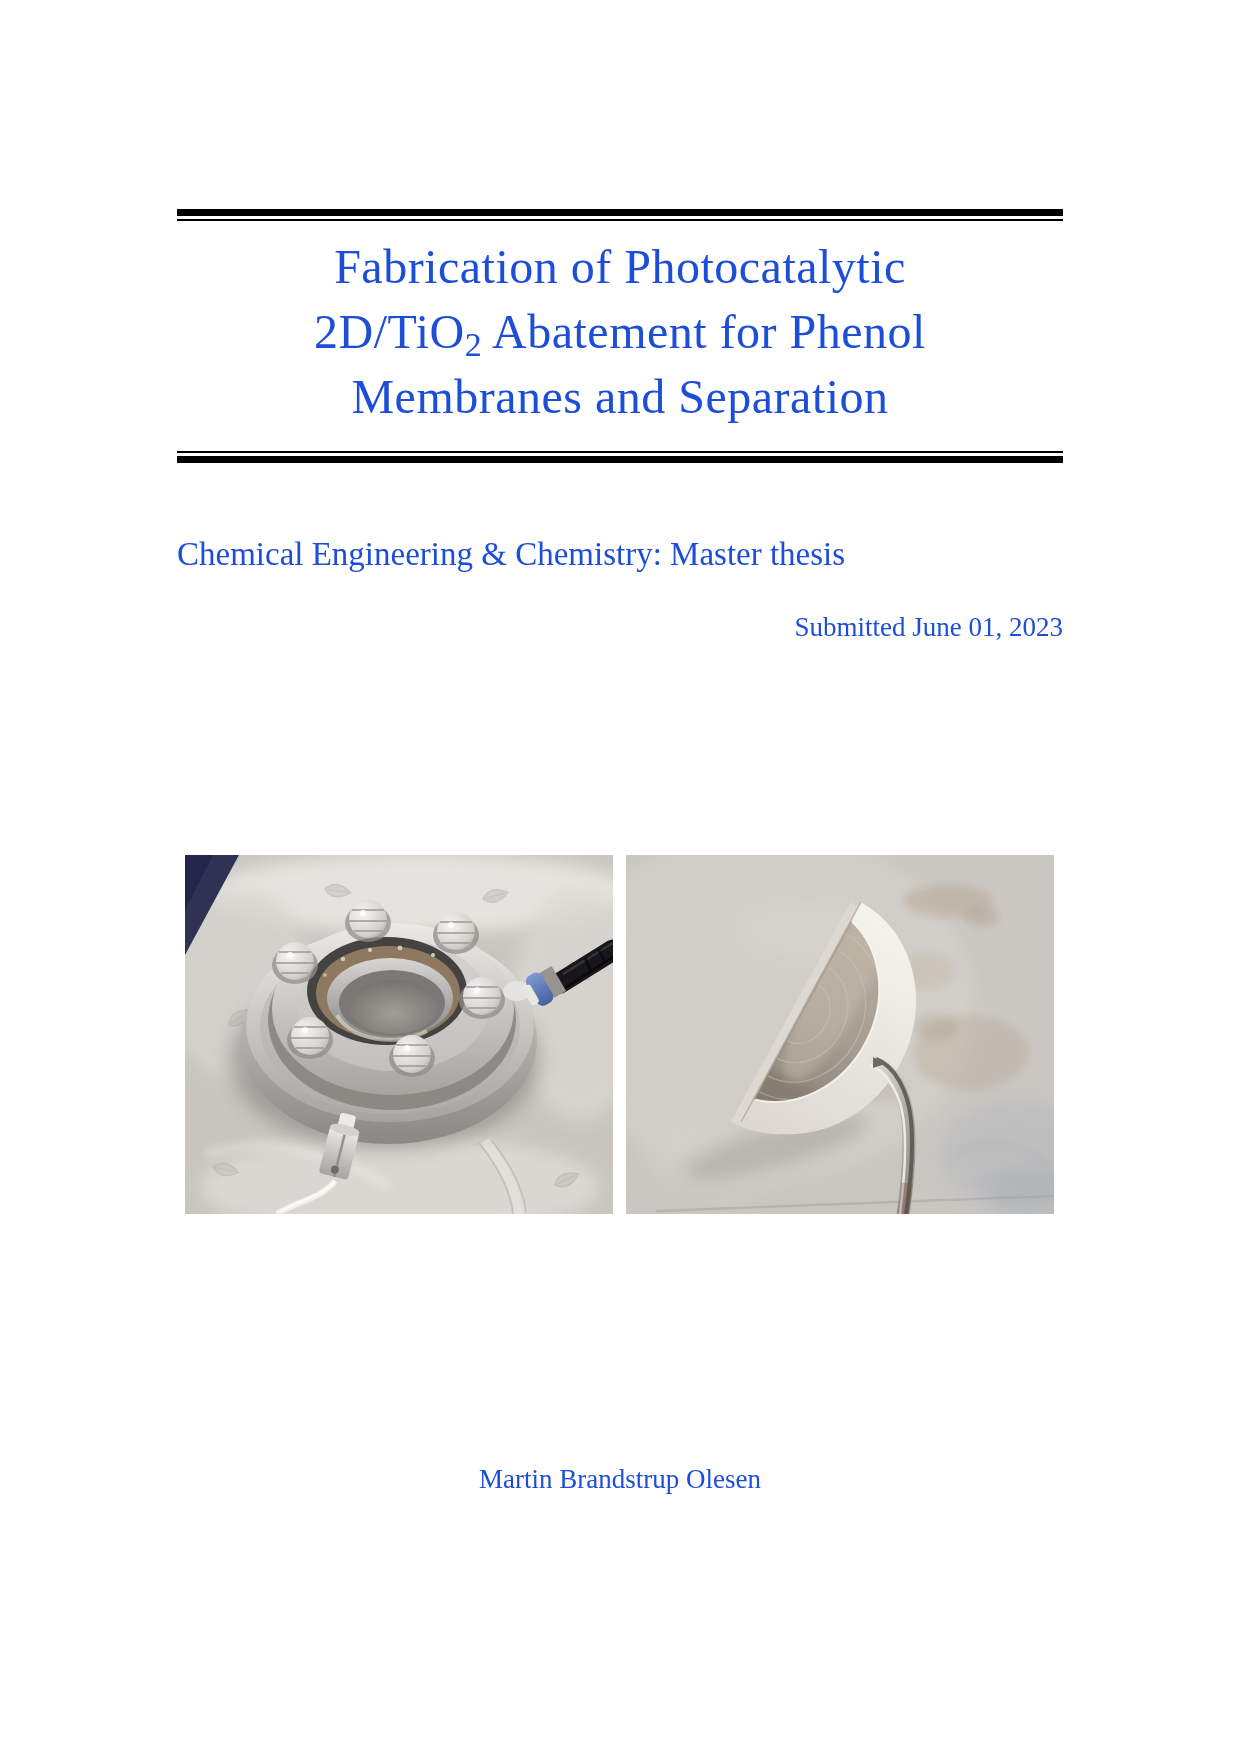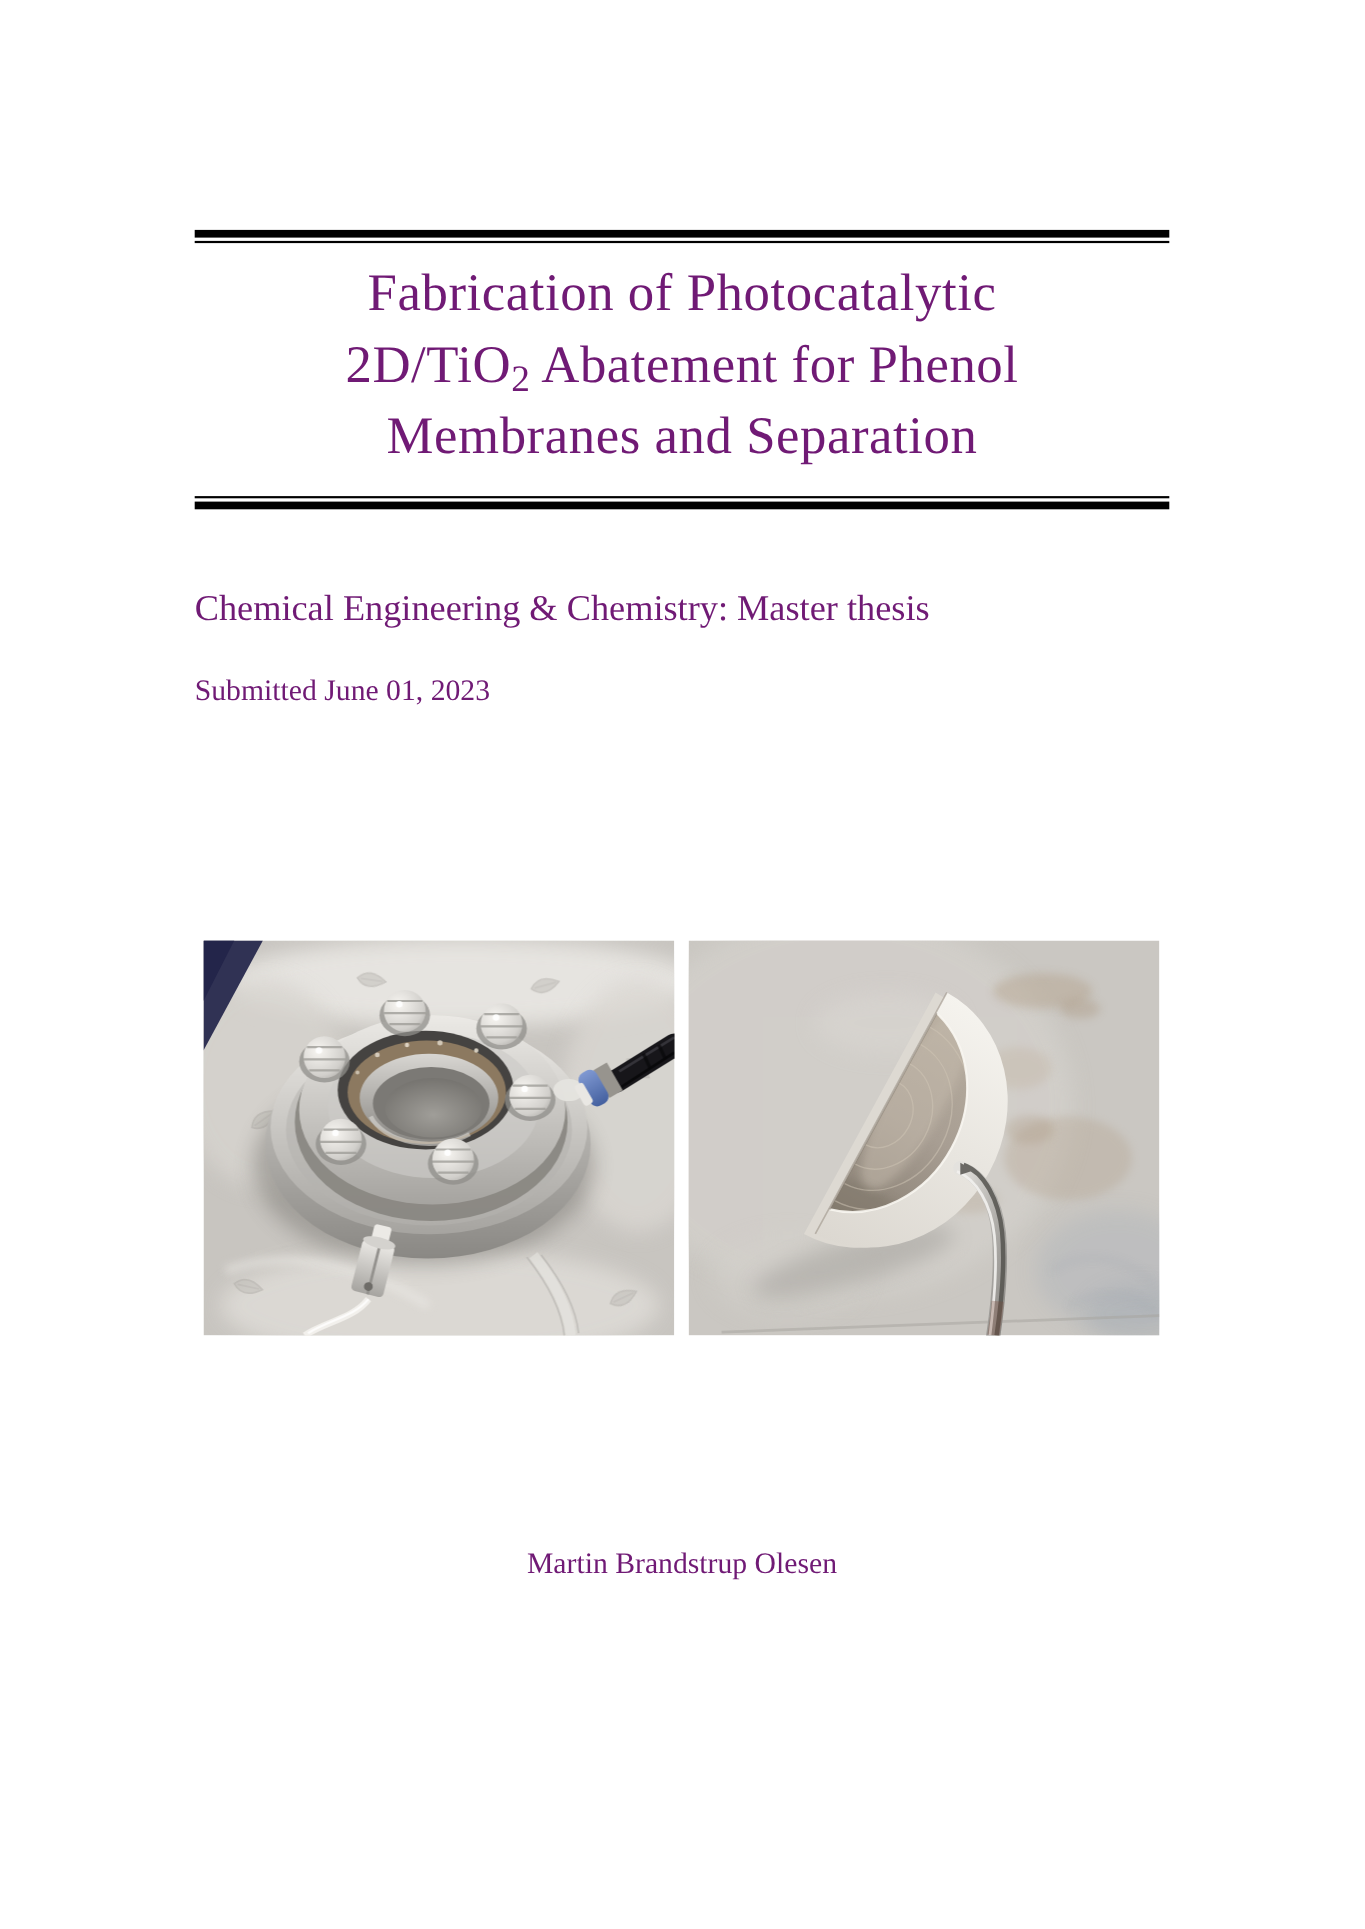--- a/index.html
+++ b/index.html
@@ -1,18 +1,18 @@
 <!DOCTYPE html>
 <html><head>
 <meta charset="utf-8">
 <style>
   html,body { margin:0; padding:0; background:#ffffff; }
   .page {
     position:relative; width:1241px; height:1754px; background:#ffffff;
-    font-family:"Liberation Serif", serif; color:#701a75; overflow:hidden;
+    font-family:"Liberation Serif", serif; color:#1d4ed8; overflow:hidden;
   }
   .rule-top {
     position:absolute; left:177px; top:209px; width:886px; height:3px;
     border-top:7px solid #000; border-bottom:2px solid #000;
   }
   .rule-bottom {
     position:absolute; left:177px; top:451px; width:886px; height:3px;
     border-top:2px solid #000; border-bottom:7px solid #000;
   }
   .title {
@@ -20,28 +20,28 @@
     font-size:48px; line-height:65px; text-align:center; font-weight:normal;
     letter-spacing:0.5px; margin:0;
   }
   .title .subscript { font-size:34px; line-height:0; vertical-align:-8px; }
   .subtitle {
     position:absolute; left:177px; top:534px; width:886px;
     font-size:33px; line-height:40px; text-align:left; margin:0; font-weight:normal;
   }
   .date-line {
     position:absolute; left:177px; top:610px; width:886px;
-    font-size:27px; line-height:34px; text-align:left; margin:0;
+    font-size:27px; line-height:34px; text-align:right; margin:0;
   }
   .photos {
     position:absolute; left:185px; top:855px; display:flex; gap:13px;
   }
   .photos svg { display:block; }
   .author {
-    position:absolute; left:177px; top:1404px; width:886px;
+    position:absolute; left:177px; top:1462px; width:886px;
     font-size:27px; line-height:34px; text-align:center; margin:0;
   }
 </style>
 </head>
 <body>
 
 <div class="page">
 
   <div class="rule-top"></div>
 

